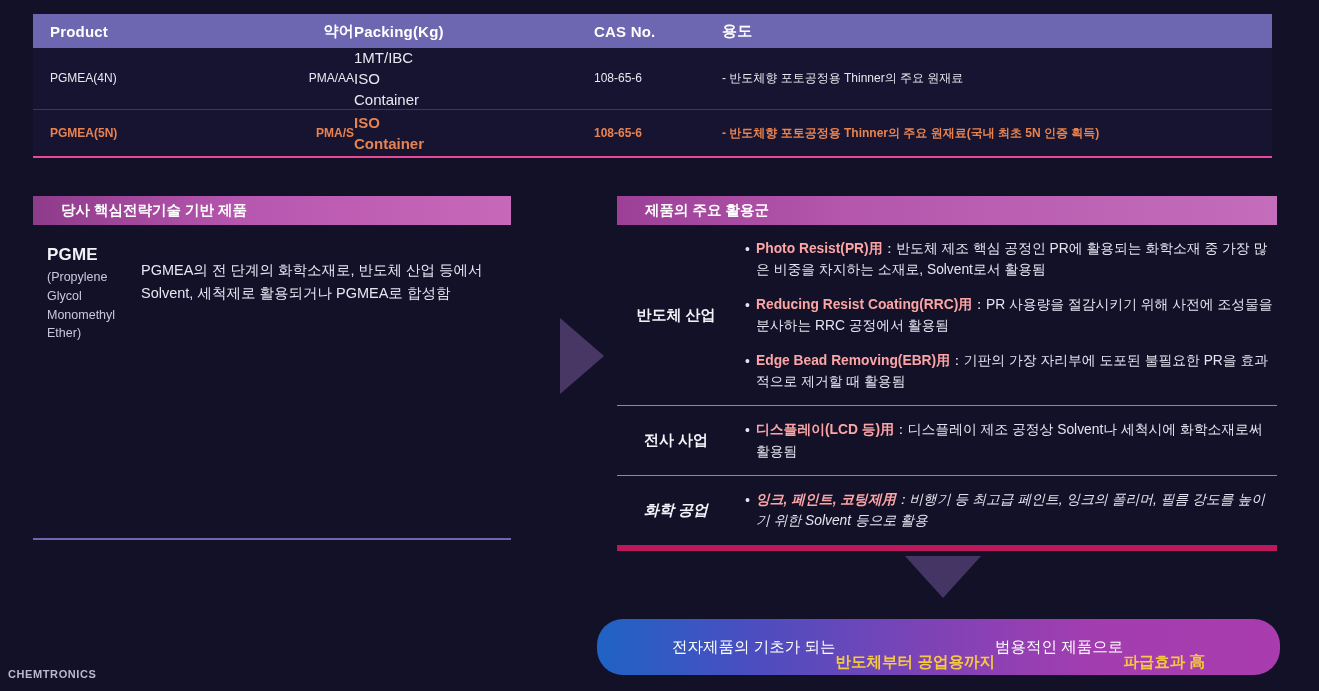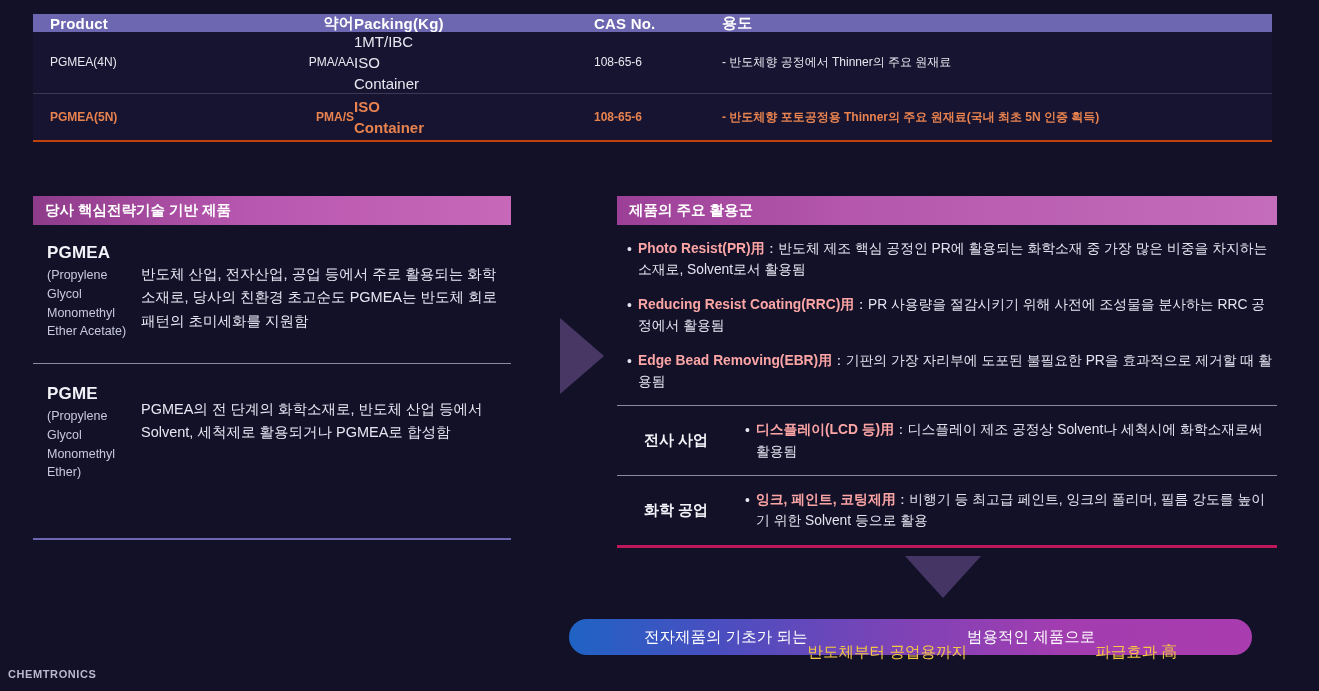--- a/index.html
+++ b/index.html
@@ -23,38 +23,38 @@
   .table-wrap {
     position: absolute;
     left: 33px;
     top: 14px;
     width: 1239px;
   }
 
   .tbl-header {
     display: flex;
     align-items: center;
-    height: 18px;
+    height: 34px;
     background: #6d66b0;
     color: #ffffff;
     font-weight: bold;
     font-size: 15px;
     letter-spacing: .2px;
   }
 
   .tbl-row {
     display: flex;
     align-items: center;
     border-bottom: 1px solid #3a3a55;
     background: #161430;
   }
   .tbl-row.r1 { height: 62px; }
   .tbl-row.r2 {
     height: 48px;
-    border-bottom: 2px solid #c2410c;
+    border-bottom: 2px solid #ec4899;
     color: #e8824f;
     font-weight: bold;
   }
   .tbl-row.r1 { color: #e8e8f0; }
 
   .c-product  { width: 218px; padding-left: 17px; }
   .c-abbr     { width: 103px; text-align: right; }
   .c-pack     { width: 240px; }
   .c-cas      { width: 128px; }
   .c-use      { flex: 1; }
@@ -62,21 +62,21 @@
   .tbl-header .c-product { padding-left: 17px; }
 
   .cell-text { font-size: 12px; line-height: 1.38; }
   .cell-multi { font-size: 15px; line-height: 1.42; }
 
   
   .sec-bar {
     height: 29px;
     display: flex;
     align-items: center;
-    padding-left: 12px;
+    padding-left: 28px;
     color: #ffffff;
     font-weight: bold;
     font-size: 14.5px;
   }
   .sec-bar.left {
     background: linear-gradient(90deg, #8e3b8a 0%, #b857b0 45%, #c868b8 100%);
   }
   .sec-bar.right {
     background: linear-gradient(90deg, #9c3f96 0%, #b457ad 35%, #c46dbb 100%);
   }
@@ -149,21 +149,21 @@
     position: absolute;
     left: 617px;
     top: 196px;
     width: 660px;
   }
 
   .use-row {
     display: flex;
     border-bottom: 1px solid #8a8aa5;
   }
-  .use-row.last { border-bottom: 3px solid #be185d; }
+  .use-row.last { border-bottom: 6px solid #be185d; font-style: italic; }
 
   .use-label {
     width: 118px;
     flex-shrink: 0;
     display: flex;
     align-items: center;
     justify-content: center;
     color: #f2f2f8;
     font-weight: bold;
     font-size: 15px;
@@ -200,36 +200,36 @@
     width: 0; height: 0;
     border-left: 38px solid transparent;
     border-right: 38px solid transparent;
     border-top: 42px solid #4a3a6a;
     opacity: .9;
   }
 
   
   .banner {
     position: absolute;
-    left: 569px;
+    left: 597px;
     top: 619px;
     width: 683px;
-    height: 36px;
+    height: 56px;
     border-radius: 26px;
     background: linear-gradient(90deg, #1f63c4 0%, #4a4ec0 22%, #7d43b6 48%, #a23db0 72%, #a93cae 100%);
     display: flex;
     align-items: center;
     justify-content: center;
     color: #ffffff;
     font-size: 15.5px;
     white-space: nowrap;
   }
   .banner .hl {
     color: #f5c842;
-    font-weight: normal;
+    font-weight: bold;
     margin-top: 30px;
   }
 
   
   .logo {
     position: absolute;
     left: 8px;
     top: 668px;
     color: #b9b9cf;
     font-size: 11px;
@@ -254,67 +254,61 @@
 
     <div class="tbl-row r1">
       <div class="c-product cell-text">PGMEA(4N)</div>
       <div class="c-abbr cell-text">PMA/AA</div>
       <div class="c-pack cell-multi">
         <div>1MT/IBC</div>
         <div>ISO</div>
         <div>Container</div>
       </div>
       <div class="c-cas cell-text">108-65-6</div>
-      <div class="c-use cell-text">- 반도체향 공정에서 Thinner의 주요 원재료</div>
+      <div class="c-use cell-text">- 반도체향 포토공정용 Thinner의 주요 원재료</div>
     </div>
 
     <div class="tbl-row r2">
       <div class="c-product cell-text">PGMEA(5N)</div>
       <div class="c-abbr cell-text">PMA/S</div>
       <div class="c-pack cell-multi">
         <div>ISO</div>
         <div>Container</div>
       </div>
       <div class="c-cas cell-text">108-65-6</div>
       <div class="c-use cell-text">- 반도체향 포토공정용 Thinner의 주요 원재료(국내 최초 5N 인증 획득)</div>
     </div>
 
   </div>
 
   <div class="left-panel">
     <div class="sec-bar left">당사 핵심전략기술 기반 제품</div>
 
     <div class="lp-body">
 
-      <div class="prod-block b1">
-        <div class="prod-name-col">
-          <div class="prod-abbr">PGMEA</div>
-          <div class="prod-full">(Propylene Glycol Monomethyl Ether Acetate)</div>
-        </div>
-        <div class="prod-desc">반도체 산업, 전자산업, 공업 등에서 주로 활용되는 화학 소재로, 당사의 친환경 초고순도 PGMEA는 반도체 회로 패턴의 초미세화를 지원함</div>
-      </div>
 
       <div class="prod-block b2">
         <div class="prod-name-col">
           <div class="prod-abbr">PGME</div>
           <div class="prod-full">(Propylene Glycol Monomethyl Ether)</div>
         </div>
         <div class="prod-desc">PGMEA의 전 단계의 화학소재로, 반도체 산업 등에서 Solvent, 세척제로 활용되거나 PGMEA로 합성함</div>
       </div>
 
     </div>
   </div>
   <div class="left-underline"></div>
 
   <div class="arrow-right"></div>
 
   <div class="right-panel">
     <div class="sec-bar right">제품의 주요 활용군</div>
 
     <div class="use-row">
+      <div class="use-label">반도체 산업</div>
       <div class="use-items">
         <div class="bullet-item">
           <span class="bullet-dot">•</span>
           <span class="bullet-text"><span class="bt-strong">Photo Resist(PR)用</span><span>：반도체 제조 핵심 공정인 PR에 활용되는 화학소재 중 가장 많은 비중을 차지하는 소재로, Solvent로서 활용됨</span></span>
         </div>
         <div class="bullet-item">
           <span class="bullet-dot">•</span>
           <span class="bullet-text"><span class="bt-strong">Reducing Resist Coating(RRC)用</span><span>：PR 사용량을 절감시키기 위해 사전에 조성물을 분사하는 RRC 공정에서 활용됨</span></span>
         </div>
         <div class="bullet-item">

